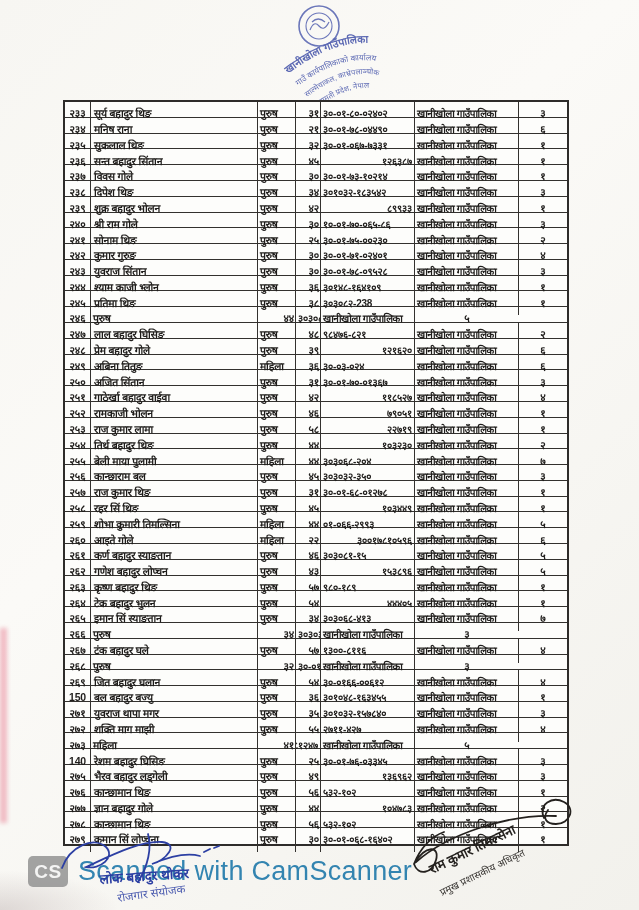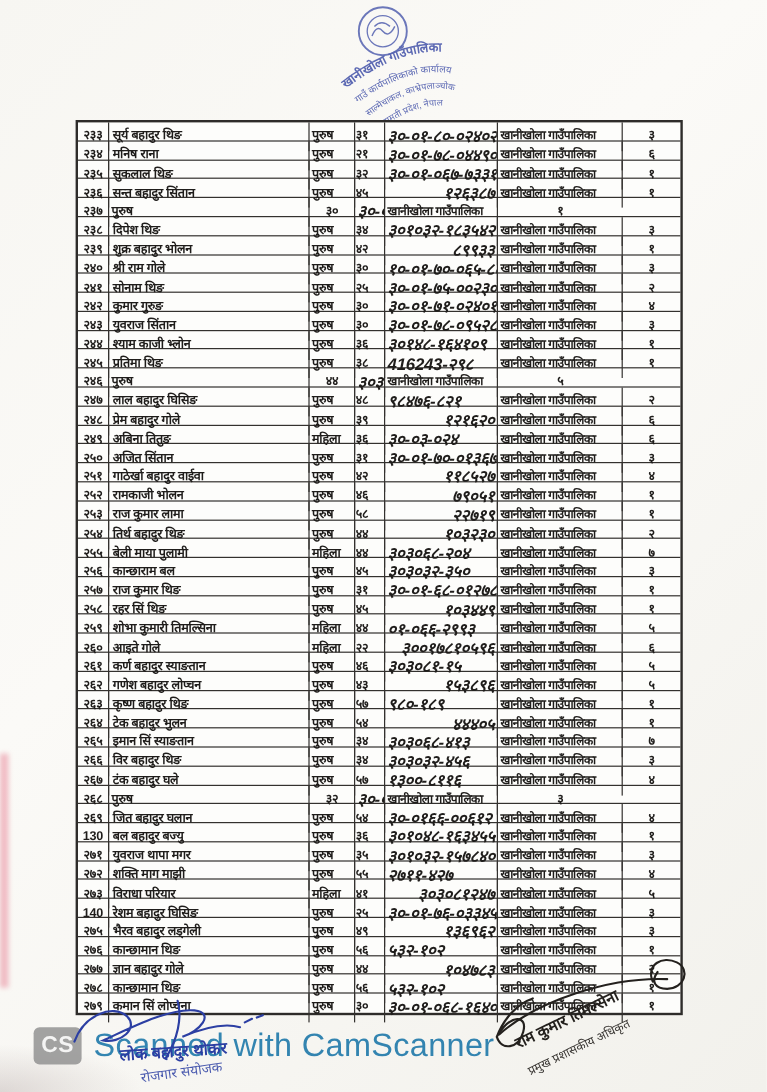--- a/index.html
+++ b/index.html
@@ -31,22 +31,22 @@
   .tr:last-child{border-bottom:none;}
   .td{
     border-right:1.2px solid #33312e;min-width:0;overflow:hidden;white-space:nowrap;
     font-size:10.5px;line-height:13.5px;color:#1f1d1b;font-weight:600;
     display:flex;align-items:center;padding:0 2px;box-sizing:border-box;
     letter-spacing:-.2px;
   }
   .td:last-child{border-right:none;}
   .td.sn{justify-content:center;padding:12px 1px;}
   .td.name{padding-left:3px;text-align:center;}
-  .td.age{justify-content:flex-end;padding-right:13px;}
-  .td.id{font-size:14px;font-style:italic;}
+  .td.age{justify-content:flex-end;padding-right:1px;}
+  .td.id{font-size:10px;}
   .td.id.r{justify-content:flex-end;}
   .td.muni{font-size:10px;letter-spacing:-.4px;}
   .td.ward{justify-content:center;}
   
   .sig-left{position:absolute;left:48px;top:832px;width:230px;height:78px;z-index:3;}
   .sig-right{position:absolute;left:398px;top:798px;width:210px;height:112px;z-index:3;}
   
   .watermark{
     position:absolute;left:28px;top:856px;display:flex;align-items:center;gap:10px;
     z-index:2;opacity:.8;
@@ -117,20 +117,21 @@
       <div class="td sn">२३६</div>
       <div class="td name">सन्त बहादुर सिंतान</div>
       <div class="td gen">पुरुष</div>
       <div class="td age">४५</div>
       <div class="td id r">१२६३८७</div>
       <div class="td muni">खानीखोला गाउँपालिका</div>
       <div class="td ward">१</div>
     </div>
     <div class="tr">
       <div class="td sn">२३७</div>
+      <div class="td name">विवस गोले</div>
       <div class="td gen">पुरुष</div>
       <div class="td age">३०</div>
       <div class="td id">३०-०१-७३-१०२१४</div>
       <div class="td muni">खानीखोला गाउँपालिका</div>
       <div class="td ward">१</div>
     </div>
     <div class="tr">
       <div class="td sn">२३८</div>
       <div class="td name">दिपेश थिङ</div>
       <div class="td gen">पुरुष</div>
@@ -191,21 +192,21 @@
       <div class="td age">३६</div>
       <div class="td id">३०१४८-१६४१०९</div>
       <div class="td muni">खानीखोला गाउँपालिका</div>
       <div class="td ward">१</div>
     </div>
     <div class="tr">
       <div class="td sn">२४५</div>
       <div class="td name">प्रतिमा थिङ</div>
       <div class="td gen">पुरुष</div>
       <div class="td age">३८</div>
-      <div class="td id">416243-२९८</div>
+      <div class="td id">३०३०८२-238</div>
       <div class="td muni">खानीखोला गाउँपालिका</div>
       <div class="td ward">१</div>
     </div>
     <div class="tr">
       <div class="td sn">२४६</div>
       <div class="td gen">पुरुष</div>
       <div class="td age">४४</div>
       <div class="td id">३०३०८१-१९७</div>
       <div class="td muni">खानीखोला गाउँपालिका</div>
       <div class="td ward">५</div>
@@ -376,21 +377,20 @@
       <div class="td sn">२६५</div>
       <div class="td name">इमान सिं स्याङतान</div>
       <div class="td gen">पुरुष</div>
       <div class="td age">३४</div>
       <div class="td id">३०३०६८-४१३</div>
       <div class="td muni">खानीखोला गाउँपालिका</div>
       <div class="td ward">७</div>
     </div>
     <div class="tr">
       <div class="td sn">२६६</div>
-      <div class="td name">विर बहादुर थिङ</div>
       <div class="td gen">पुरुष</div>
       <div class="td age">३४</div>
       <div class="td id">३०३०३२-४५६</div>
       <div class="td muni">खानीखोला गाउँपालिका</div>
       <div class="td ward">३</div>
     </div>
     <div class="tr">
       <div class="td sn">२६७</div>
       <div class="td name">टंक बहादुर घले</div>
       <div class="td gen">पुरुष</div>
@@ -410,21 +410,21 @@
     <div class="tr">
       <div class="td sn">२६९</div>
       <div class="td name">जित बहादुर घलान</div>
       <div class="td gen">पुरुष</div>
       <div class="td age">५४</div>
       <div class="td id">३०-०१६६-००६१२</div>
       <div class="td muni">खानीखोला गाउँपालिका</div>
       <div class="td ward">४</div>
     </div>
     <div class="tr">
-      <div class="td sn">130</div>
+      <div class="td sn">150</div>
       <div class="td name">बल बहादुर बज्यु</div>
       <div class="td gen">पुरुष</div>
       <div class="td age">३६</div>
       <div class="td id">३०१०४८-१६३४५५</div>
       <div class="td muni">खानीखोला गाउँपालिका</div>
       <div class="td ward">१</div>
     </div>
     <div class="tr">
       <div class="td sn">२७१</div>
       <div class="td name">युवराज थापा मगर</div>
@@ -438,21 +438,20 @@
       <div class="td sn">२७२</div>
       <div class="td name">शक्ति माग माझी</div>
       <div class="td gen">पुरुष</div>
       <div class="td age">५५</div>
       <div class="td id">२७११-४२७</div>
       <div class="td muni">खानीखोला गाउँपालिका</div>
       <div class="td ward">४</div>
     </div>
     <div class="tr">
       <div class="td sn">२७३</div>
-      <div class="td name">विराधा परियार</div>
       <div class="td gen">महिला</div>
       <div class="td age">४१</div>
       <div class="td id r">३०३०८१२४७</div>
       <div class="td muni">खानीखोला गाउँपालिका</div>
       <div class="td ward">५</div>
     </div>
     <div class="tr">
       <div class="td sn">140</div>
       <div class="td name">रेशम बहादुर घिसिङ</div>
       <div class="td gen">पुरुष</div>

